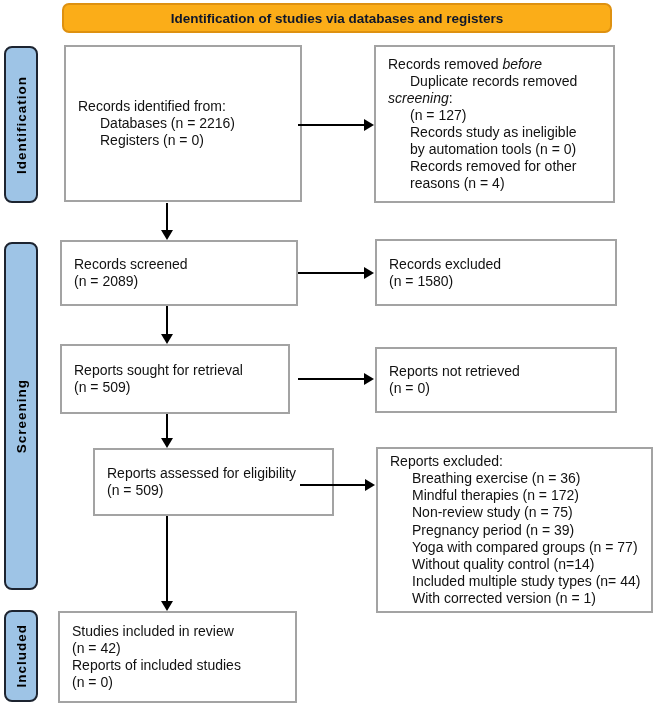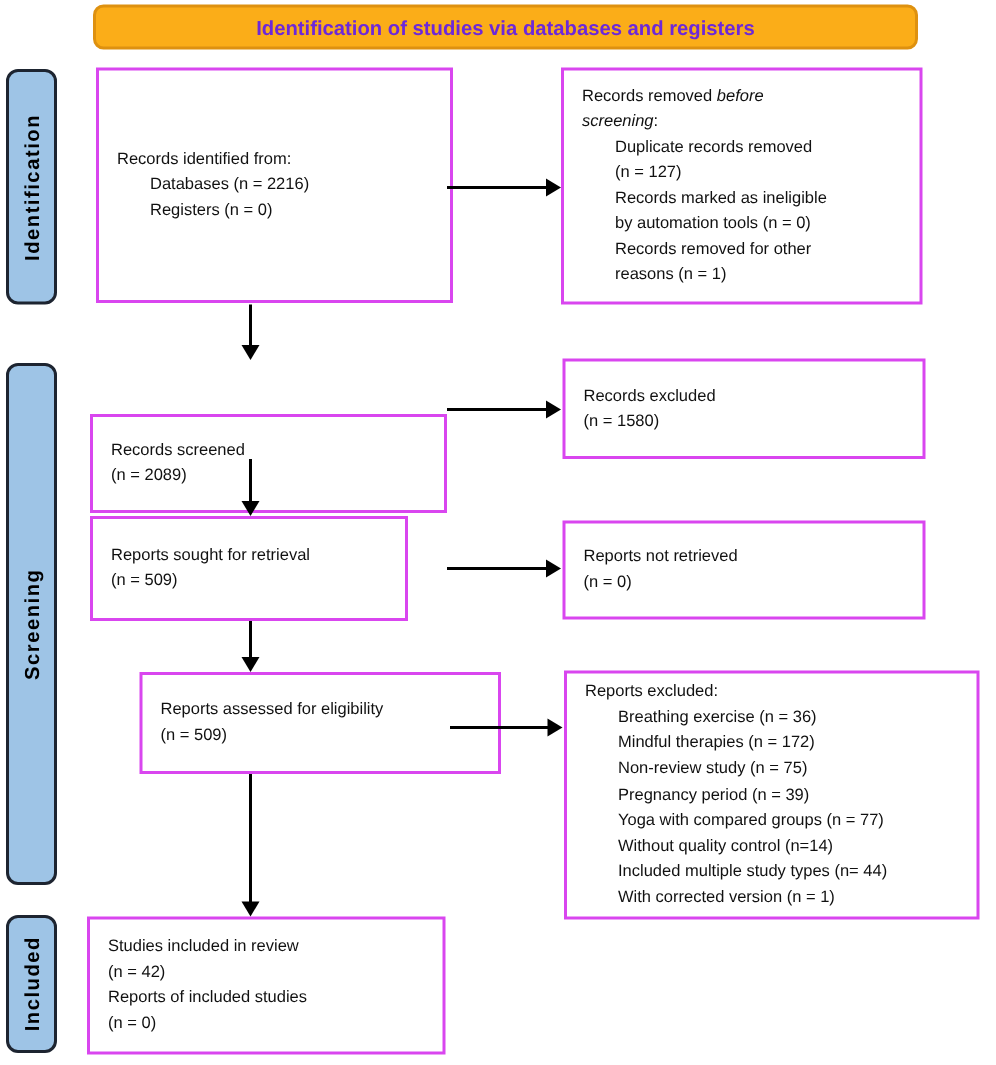--- a/index.html
+++ b/index.html
@@ -15,21 +15,21 @@
 
   
   .banner {
     position: absolute;
     left: 62px; top: 3px; width: 550px; height: 30px;
     background: #FBAD18;
     border: 2px solid #DE9110;
     border-radius: 7px;
     display: flex; align-items: center; justify-content: center;
     font-weight: bold; font-size: 13.5px;
-    color: #6d28d9;
+    color: #0f172a;
   }
 
   
   .stage {
     position: absolute;
     left: 4px; width: 34px;
     background: #9EC4E6;
     border: 2px solid #1d2430;
     border-radius: 8px;
     display: flex; align-items: center; justify-content: center;
@@ -43,33 +43,33 @@
     white-space: nowrap;
   }
   #stage-identification { top: 46px;  height: 157px; }
   #stage-screening      { top: 242px; height: 348px; }
   #stage-included       { top: 610px; height: 92px;  }
 
   
   .box {
     position: absolute;
     background: #ffffff;
-    border: 2px solid #d946ef;
+    border: 2px solid #a3a3a3;
     display: flex; flex-direction: column; justify-content: center;
     padding: 4px 8px 4px 12px;
-    font-size: 11px; line-height: 17px;
+    font-size: 14px; line-height: 17px;
   }
   .line { white-space: nowrap; }
   .indent { padding-left: 22px; }
 
   #b-identified   { left: 64px;  top: 45px;  width: 238px; height: 157px; }
   #b-removed      { left: 374px; top: 45px;  width: 241px; height: 158px; }
-  #b-screened     { left: 60px;  top: 240px; width: 238px; height: 66px; margin-top: 36px;  }
+  #b-screened     { left: 60px;  top: 240px; width: 238px; height: 66px;  }
   #b-excluded     { left: 375px; top: 239px; width: 242px; height: 67px;  }
-  #b-sought       { left: 60px;  top: 344px; width: 212px; height: 70px;  }
+  #b-sought       { left: 60px;  top: 344px; width: 230px; height: 70px;  }
   #b-notretrieved { left: 375px; top: 347px; width: 242px; height: 66px;  }
   #b-assessed     { left: 59px;  top: 448px; width: 241px; height: 68px; margin-left: 34px;  }
   #b-repexcluded  { left: 376px; top: 447px; width: 277px; height: 166px; justify-content: space-between; }
   #b-included     { left: 58px;  top: 611px; width: 239px; height: 92px;  }
 
   
   .arrow-h {
     position: absolute; height: 2px; background: #000000;
   }
   .arrow-h::after {
@@ -116,27 +116,27 @@
   </div>
 
   <div class="box" id="b-identified">
     <div class="line">Records identified from:</div>
     <div class="line indent">Databases (n = 2216)</div>
     <div class="line indent">Registers (n = 0)</div>
   </div>
 
   <div class="box" id="b-removed">
     <div class="line"><span>Records removed </span><em>before</em></div>
+    <div class="line indent">Duplicate records removed</div>
     <div class="line"><em>screening</em><span>:</span></div>
-    <div class="line indent">Duplicate records removed</div>
     <div class="line indent">(n = 127)</div>
-    <div class="line indent">Records marked as ineligible</div>
+    <div class="line indent">Records study as ineligible</div>
     <div class="line indent">by automation tools (n = 0)</div>
     <div class="line indent">Records removed for other</div>
-    <div class="line indent">reasons (n = 1)</div>
+    <div class="line indent">reasons (n = 4)</div>
   </div>
 
   <div class="box" id="b-screened">
     <div class="line">Records screened</div>
     <div class="line">(n = 2089)</div>
   </div>
 
   <div class="box" id="b-excluded">
     <div class="line">Records excluded</div>
     <div class="line">(n = 1580)</div>

